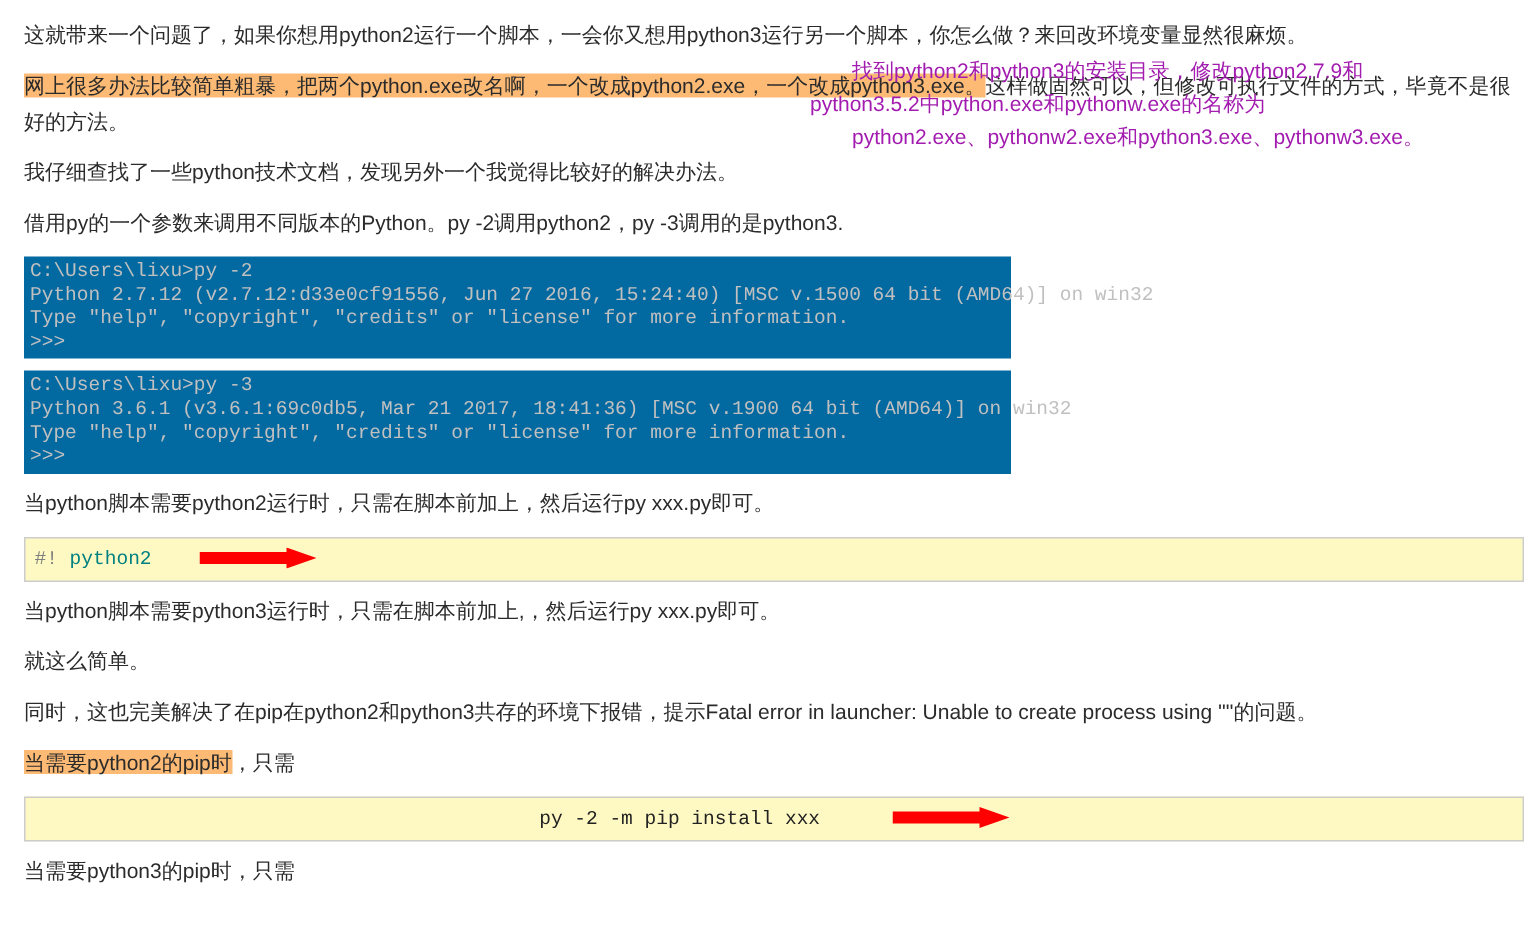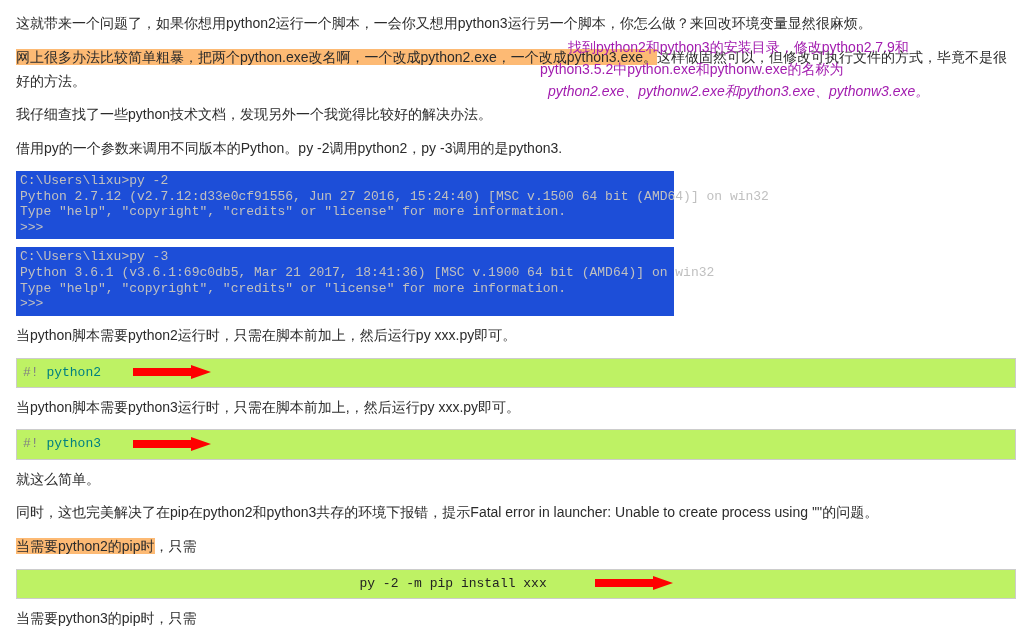--- a/index.html
+++ b/index.html
@@ -17,34 +17,34 @@
     .red-annot {
       color: #a21caf;
       position: absolute;
       font-size: 14px;
       line-height: 1.6;
       white-space: nowrap;
     }
     .page-wrap { position: relative; }
 
     .term {
-      background: #1d4ed8;
+      background: #0369a1;
       color: #c0c0c0;
       font-family: "NSimSun", "SimSun", "Courier New", monospace;
       font-size: 13px;
       padding: 2px 4px 4px 4px;
       margin: 4px 0 8px 0;
       white-space: pre;
       width: 650px;
       line-height: 1.2;
     }
 
     .codebox {
       border: 1px solid #cccccc;
-      background: #bef264;
+      background: #fef9c3;
       font-family: Consolas, "Courier New", monospace;
       font-size: 13px;
       color: #008080;
       padding: 3px 6px;
       margin: 4px 0 8px 0;
       position: relative;
     }
     .codebox .accent { color: #808080; }
     .codebox.black { color: #222222; text-align: center; }
 
@@ -61,21 +61,21 @@
 <div class="page-wrap">
 
   <p>这就带来一个问题了，如果你想用python2运行一个脚本，一会你又想用python3运行另一个脚本，你怎么做？来回改环境变量显然很麻烦。</p>
 
   <p>
     <span class="hl">网上很多办法比较简单粗暴，把两个python.exe改名啊，一个改成python2.exe，一个改成python3.exe。</span><span>这样做固然可以，但修改可执行文件的方式，毕竟不是很好的方法。</span>
   </p>
 
   <div class="red-annot" style="top:24px; left:552px;">找到python2和python3的安装目录，修改python2.7.9和</div>
   <div class="red-annot" style="top:46px; left:524px;">python3.5.2中python.exe和pythonw.exe的名称为</div>
-  <div class="red-annot" style="top:68px; left:532px;font-style:italic;">python2.exe、pythonw2.exe和python3.exe、pythonw3.exe。</div>
+  <div class="red-annot" style="top:68px; left:552px;">python2.exe、pythonw2.exe和python3.exe、pythonw3.exe。</div>
 
   <p>我仔细查找了一些python技术文档，发现另外一个我觉得比较好的解决办法。</p>
 
   <p>借用py的一个参数来调用不同版本的Python。py -2调用python2，py -3调用的是python3.</p>
 
   <div class="term"><span>C:\Users\lixu&gt;py -2</span>
 <span>Python 2.7.12 (v2.7.12:d33e0cf91556, Jun 27 2016, 15:24:40) [MSC v.1500 64 bit (AMD64)] on win32</span>
 <span>Type "help", "copyright", "credits" or "license" for more information.</span>
 <span>&gt;&gt;&gt;</span></div>
 
@@ -90,28 +90,20 @@
     <span class="accent">#!</span><span> python2</span>
     <span class="arrow">
       <svg width="78" height="14">
           <polygon points="0,3 58,3 58,0 78,7 58,14 58,11 0,11" fill="#ff0000"></polygon>
         </svg>
     </span>
   </div>
 
   <p>当python脚本需要python3运行时，只需在脚本前加上,，然后运行py xxx.py即可。</p>
 
-  <div class="codebox">
-    <span class="accent">#!</span><span> python3</span>
-    <span class="arrow">
-      <svg width="78" height="14">
-          <polygon points="0,3 58,3 58,0 78,7 58,14 58,11 0,11" fill="#ff0000"></polygon>
-        </svg>
-    </span>
-  </div>
 
   <p>就这么简单。</p>
 
   <p>同时，这也完美解决了在pip在python2和python3共存的环境下报错，提示Fatal error in launcher: Unable to create process using '"'的问题。</p>
 
   <p>
     <span class="hl">当需要python2的pip时</span><span>，只需</span>
   </p>
 
   <div class="codebox black">

